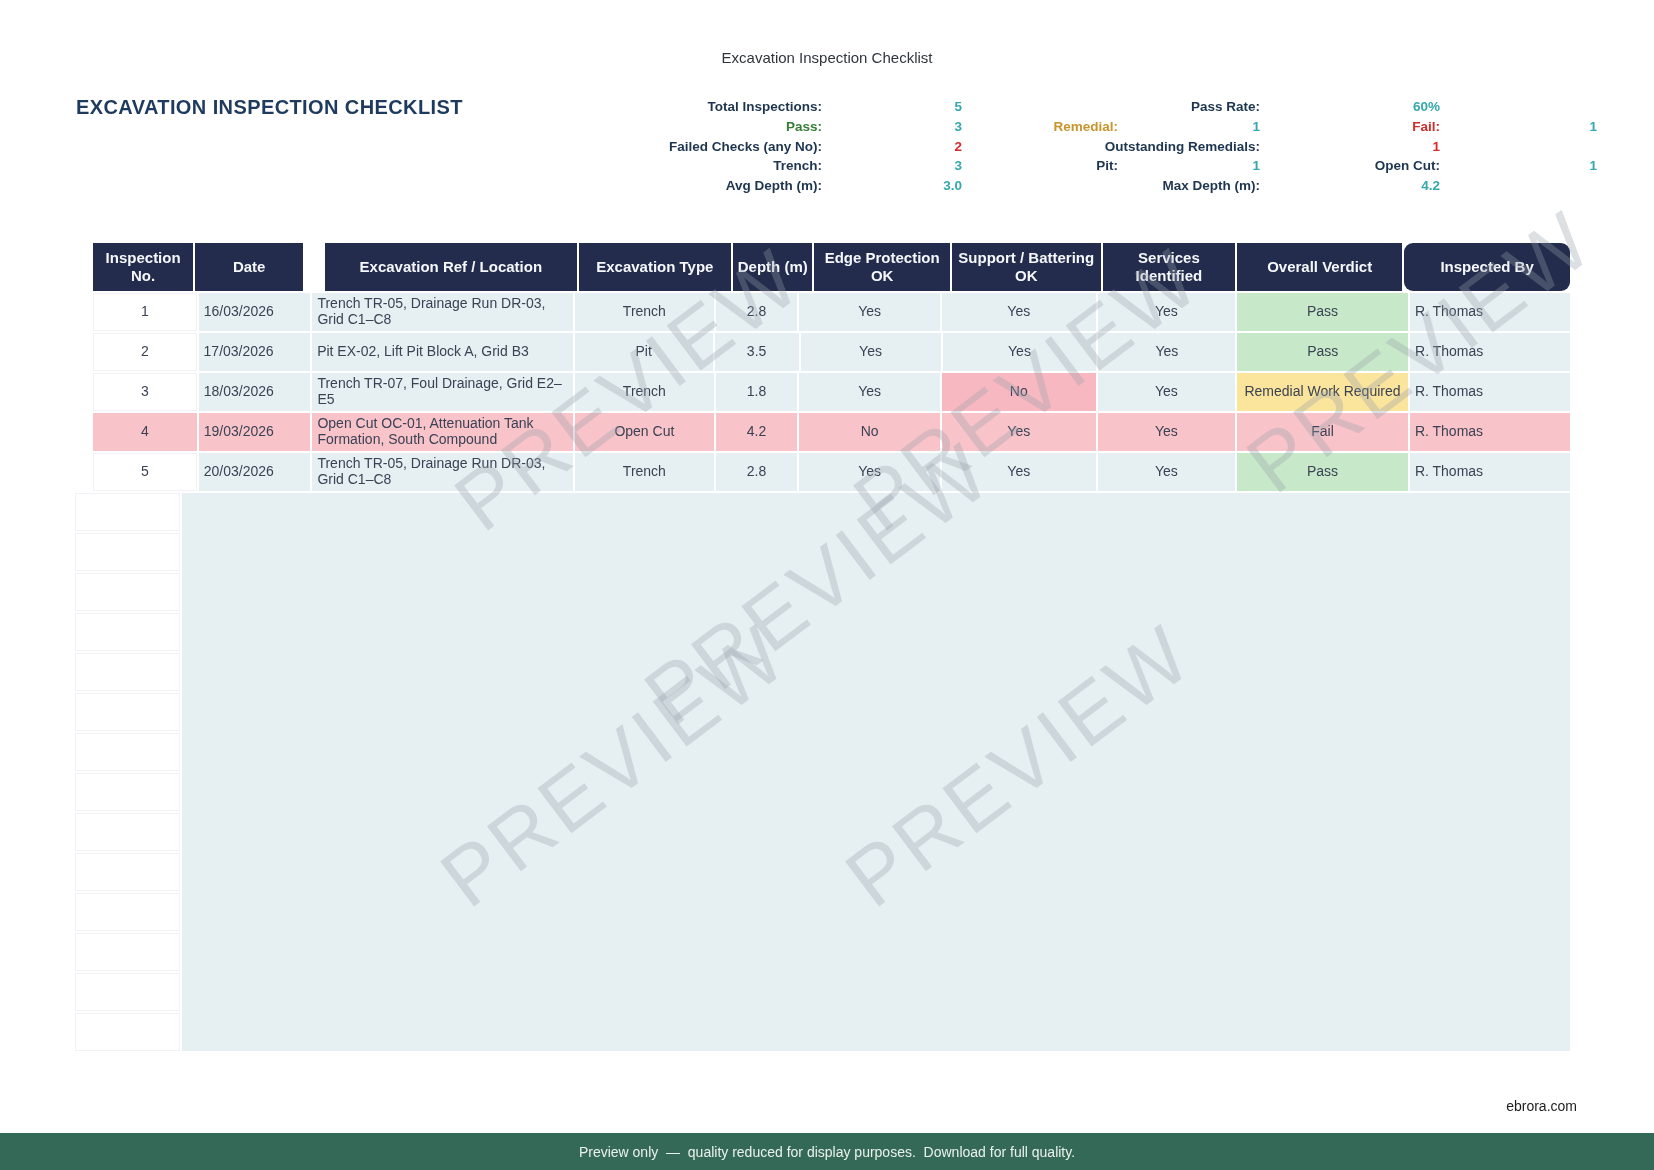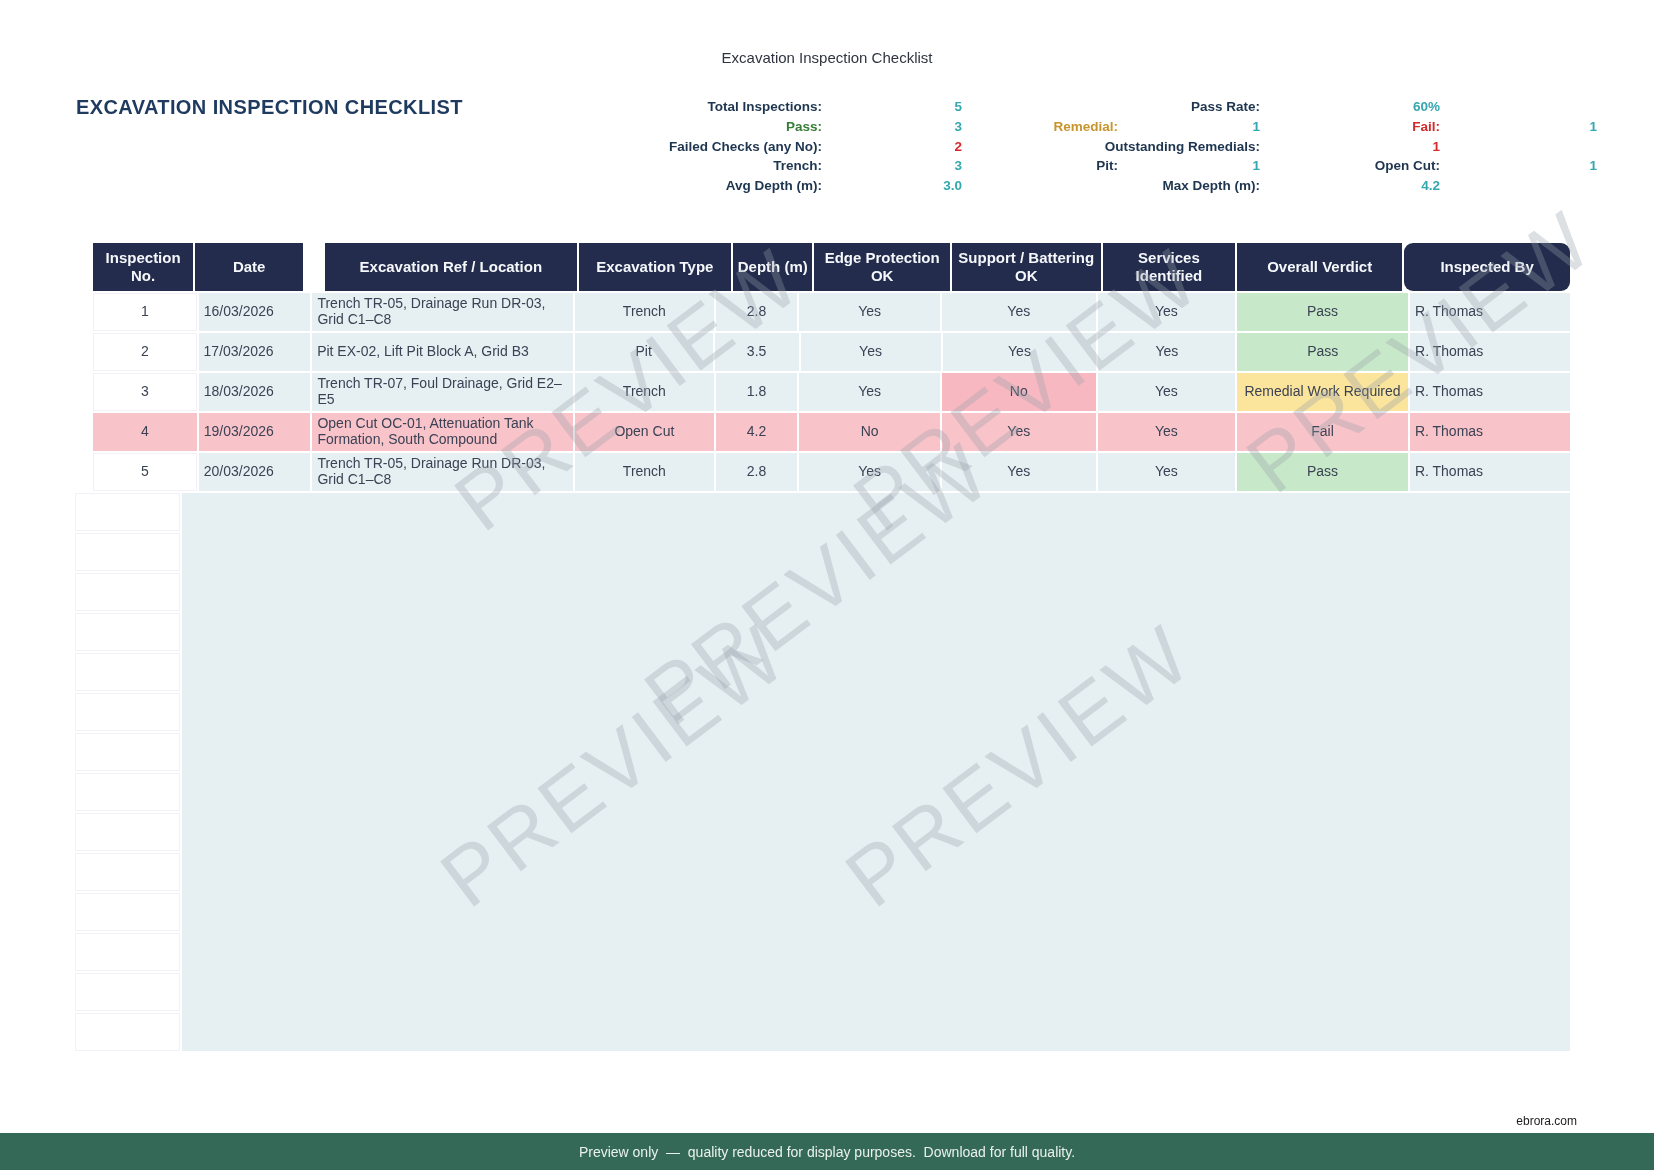--- a/index.html
+++ b/index.html
@@ -49,21 +49,21 @@
   .wm{position:absolute;font-size:82px;font-weight:400;color:#97a0ab;opacity:.32;
     letter-spacing:4px;white-space:nowrap;transform:translate(-50%,-50%) rotate(-37deg);
     pointer-events:none;}
   .wm-a{left:628px;top:390px;}
   .wm-b{left:1027px;top:390px;}
   .wm-c{left:1420px;top:352px;}
   .wm-d{left:818px;top:584px;}
   .wm-e{left:614px;top:766px;}
   .wm-f{left:1019px;top:766px;}
   
-  .site{position:absolute;top:1098px;right:77px;font-size:12px;color:#1c1c1c;margin-top:16px;}
+  .site{position:absolute;top:1098px;right:77px;font-size:14px;color:#1c1c1c;}
   .banner{position:absolute;left:0;top:1133px;width:1654px;height:37px;background:#356957;
     color:#eaf2ed;font-size:14px;display:flex;align-items:center;justify-content:center;
     white-space:pre;}
 </style>
 </head>
 <body>
 
 <div id="app">
   <div class="doc-title">Excavation Inspection Checklist</div>
 

